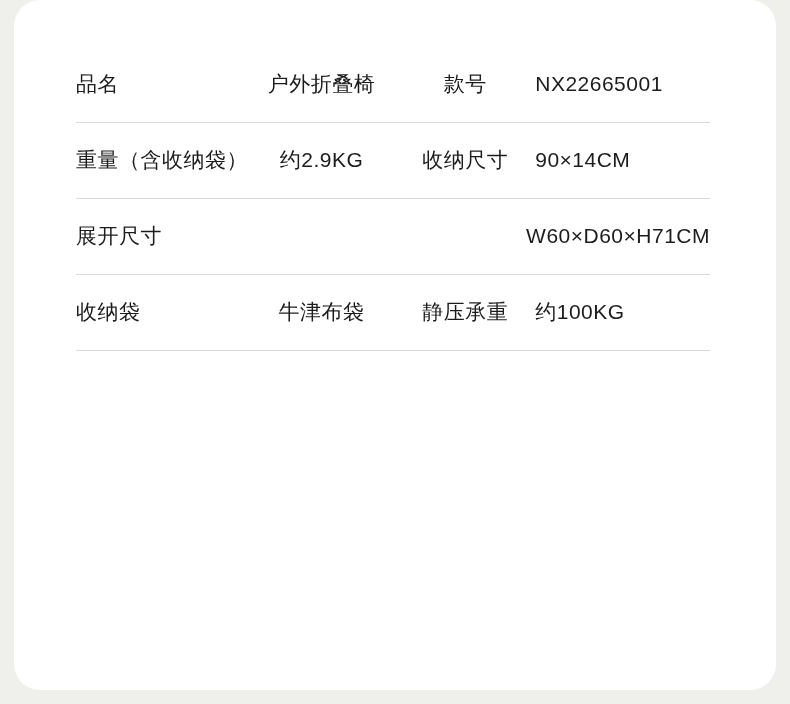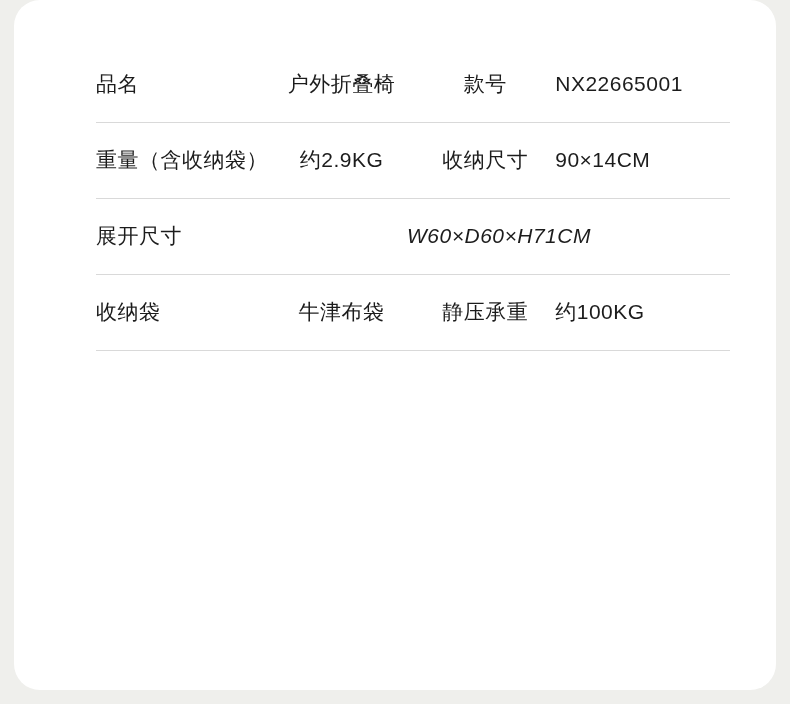--- a/index.html
+++ b/index.html
@@ -24,21 +24,21 @@
     position: absolute;
     left: 14px;
     top: 0px;
     width: 762px;
     height: 690px;
     background: #ffffff;
     border-radius: 26px;
   }
   #spec-table {
     position: absolute;
-    left: 82px;
+    left: 62px;
     top: 46px;
     width: 634px;
     border-collapse: collapse;
   }
   #spec-table tr {
     height: 76px;
   }
   #spec-table td {
     border-bottom: 1px solid #d9d9d9;
     font-size: 21px;
@@ -62,22 +62,21 @@
   }
   .lbl2 {
     text-align: center;
     width: 140px;
     padding-left: 14px;
   }
   .val2 {
     text-align: left;
   }
   .val-wide {
-    text-align: center;
-    font-style: italic;
+    text-align: right;
   }
 </style>
 </head>
 <body>
 
 <div id="page">
   <div id="card">
     <table id="spec-table">
       <tbody>
         <tr>

